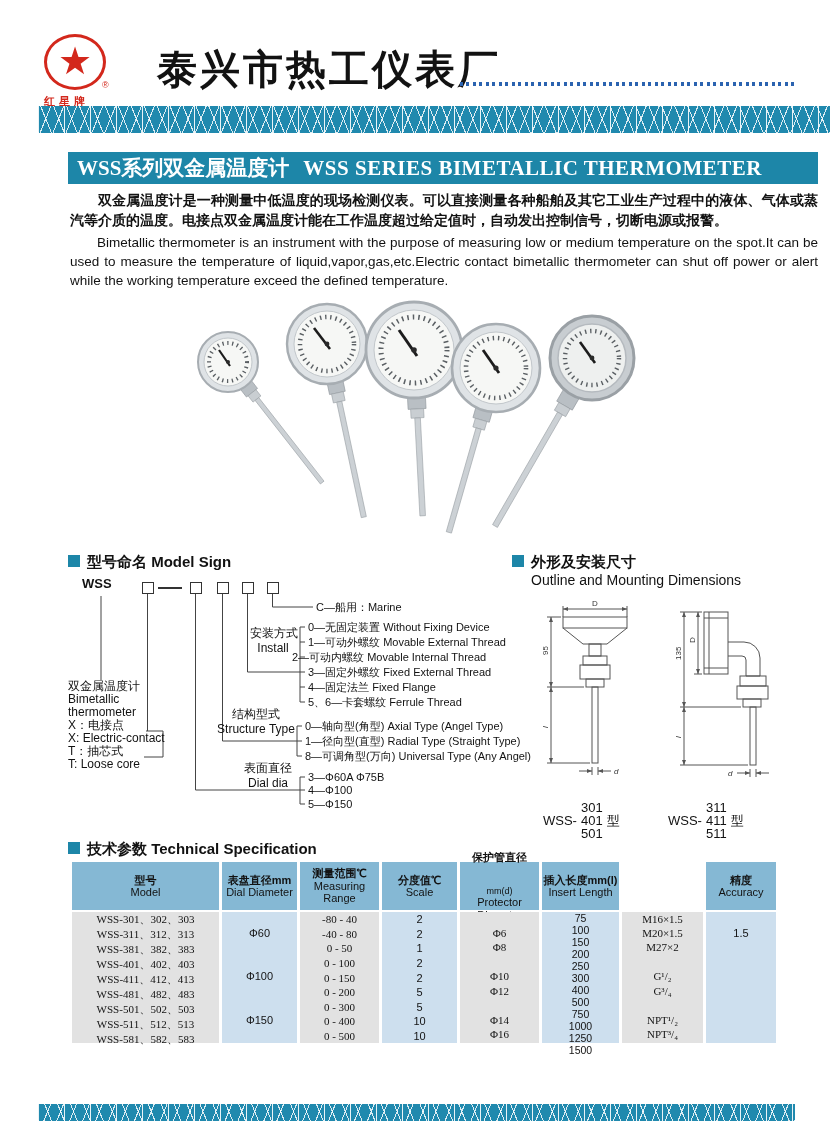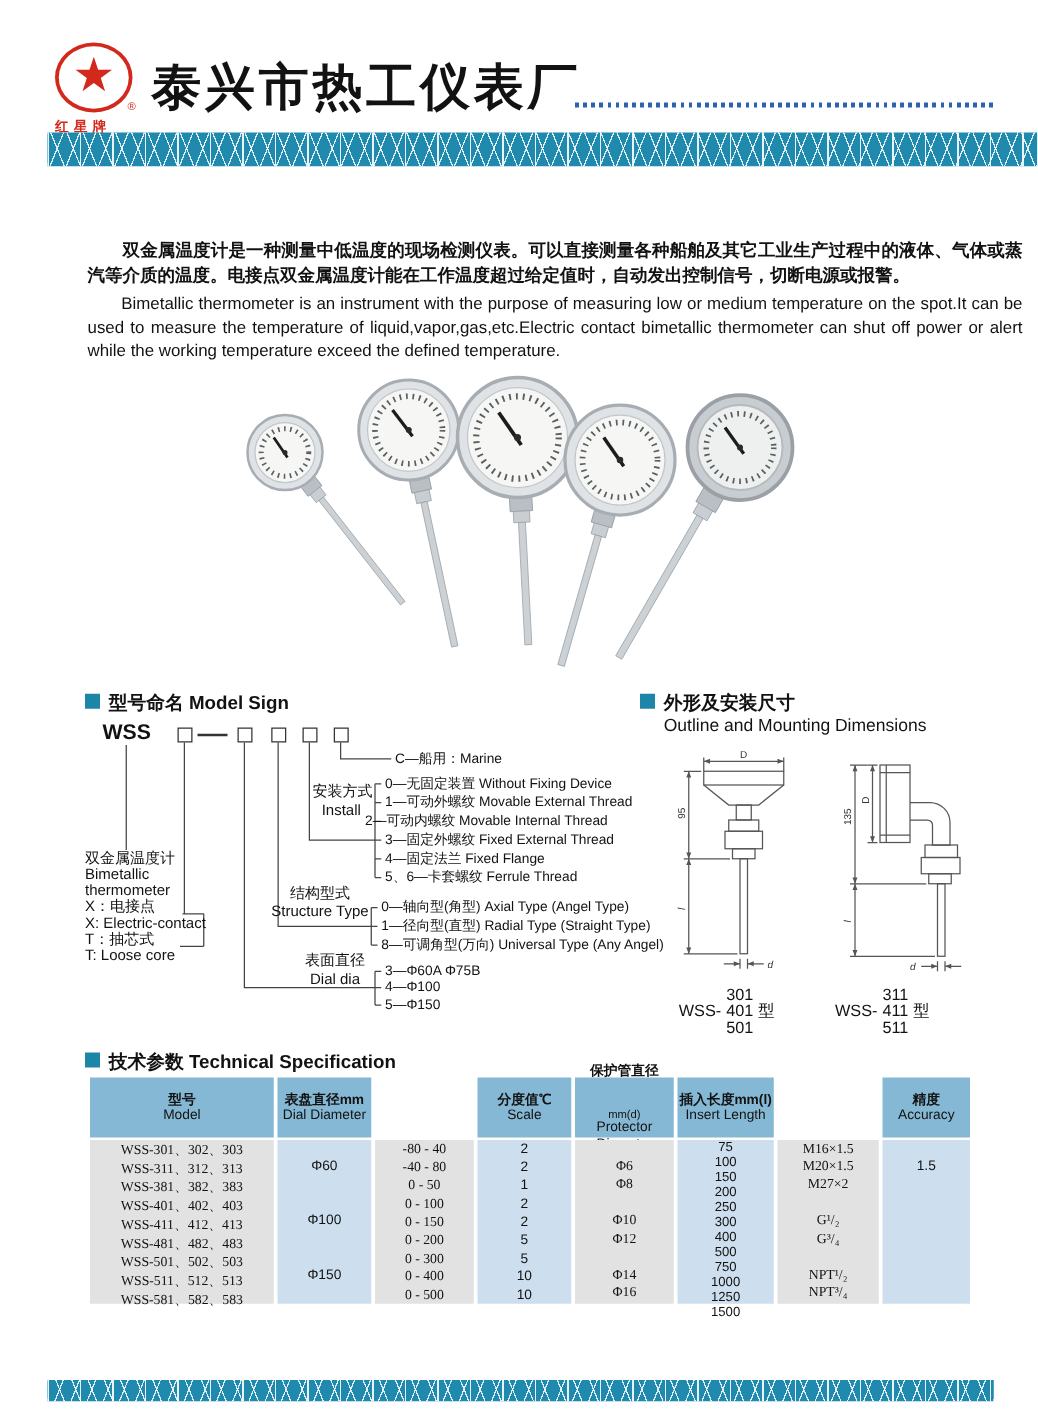--- a/index.html
+++ b/index.html
@@ -7,21 +7,21 @@
         font-family:"Liberation Sans",sans-serif;color:#121212;overflow:hidden;}
   .abs{position:absolute;}
 
   
   .logo-ellipse{width:56px;height:50px;border:3px solid #d3281c;border-radius:50%;
     display:flex;align-items:center;justify-content:center;background:#fff;}
   .logo-star{color:#d3281c;font-size:38px;line-height:1;margin-top:-3px;}
   .logo-reg{position:absolute;left:58px;top:46px;font-size:9px;color:#d3281c;}
   .logo-brand{color:#d3281c;font-size:11px;font-weight:bold;letter-spacing:4px;
     margin-top:4px;white-space:nowrap;}
-  .company{font-size:40px;font-weight:bold;letter-spacing:3px;white-space:nowrap;}
+  .company{font-size:40px;font-weight:bold;letter-spacing:3px;white-space:nowrap;margin-left:36px;}
   .dots{height:4px;background:repeating-linear-gradient(90deg,#2b63b0 0 3px,transparent 3px 6.5px);}
   .band{background-color:#2089ae;background-image:
     repeating-linear-gradient(68deg, rgba(255,255,255,.85) 0 1px, transparent 1px 12px),
     repeating-linear-gradient(-68deg, rgba(255,255,255,.85) 0 1px, transparent 1px 12px),
     repeating-linear-gradient(90deg, rgba(255,255,255,.9) 0 1px, transparent 1px 26px);}
 
   
   .titlebar{background:#1d86a8;color:#fff;height:32px;line-height:32px;
     font-family:"Liberation Serif",serif;font-weight:bold;font-size:21px;
     padding-left:9px;white-space:nowrap;}
@@ -31,30 +31,30 @@
   .intro .en{font-weight:normal;font-size:13.5px;line-height:19px;text-align:justify;text-indent:2em;margin:0;}
 
   
   .h-sec{display:flex;align-items:flex-start;}
   .hsq{width:12px;height:12px;background:#1d86a8;margin:2px 7px 0 0;flex:none;}
   .h-txt{font-size:15px;font-weight:bold;white-space:nowrap;}
   .h-sub{font-size:14px;font-weight:normal;white-space:nowrap;}
 
   
   .ms{width:470px;height:260px;font-size:11px;}
-  .ms-wss{position:absolute;left:14px;top:0;font-size:17px;font-weight:bold;}
+  .ms-wss{position:absolute;left:14px;top:0;font-size:13px;font-weight:bold;}
   .ms-sq{position:absolute;top:6px;width:10px;height:10px;border:1.5px solid #333;background:#fff;}
   .ms-dash{position:absolute;left:90px;top:11px;width:24px;height:2px;background:#333;}
   .ms-item{position:absolute;white-space:nowrap;line-height:12px;}
   .ms-label{position:absolute;text-align:center;line-height:15px;font-size:12px;white-space:nowrap;}
   .ms-typeblock{position:absolute;left:0;top:104px;font-size:12px;line-height:13px;white-space:nowrap;}
 
   
   .od-caption{display:flex;align-items:center;font-size:13px;white-space:nowrap;}
-  .od-caption .stack{display:flex;flex-direction:column;line-height:13px;margin:0 4px;}
+  .od-caption .stack{display:flex;flex-direction:column;line-height:13px;margin:12px 4px;}
 
   
   .tbl{width:704px;height:181px;font-size:11px;}
   .th{position:absolute;top:0;height:48px;background:#85b8d4;display:flex;flex-direction:column;
       align-items:center;justify-content:center;text-align:center;line-height:12.5px;}
   .th .cn{font-weight:bold;}
   .th .sub{font-size:9px;line-height:9px;margin-top:24px;}
   .tb{position:absolute;top:50px;height:131px;}
   .col-gray{background:#e2e2e2;font-family:Liberation Serif, serif;} .col-blue{background:#cddfee;}
   .tcol{display:flex;flex-direction:column;}
@@ -71,20 +71,23 @@
     <div class="logo-ellipse">
       <span class="logo-star">★</span>
     </div>
     <div class="logo-reg">®</div>
     <div class="logo-brand">红星牌</div>
   </div>
   <div class="abs company" style="left:121px;top:42px">泰兴市热工仪表厂</div>
   <div class="abs dots" style="left:460px;top:82px;width:336px"></div>
   <div class="abs band" style="left:38px;top:106px;width:792px;height:27px"></div>
 
+  <div class="abs titlebar" style="left:68px;top:152px;width:741px">
+    <span class="cn">WSS系列双金属温度计</span><span class="en">WSS SERIES BIMETALLIC THERMOMETER</span>
+  </div>
 
   <div class="abs intro" style="left:70px;top:190px">
     <p class="cn">双金属温度计是一种测量中低温度的现场检测仪表。可以直接测量各种船舶及其它工业生产过程中的液体、气体或蒸汽等介质的温度。电接点双金属温度计能在工作温度超过给定值时，自动发出控制信号，切断电源或报警。</p>
     <p class="en">Bimetallic thermometer is an instrument with the purpose of measuring low or medium temperature on the spot.It can be used to measure the temperature of liquid,vapor,gas,etc.Electric contact bimetallic thermometer can shut off power or alert while the working temperature exceed the defined temperature.</p>
   </div>
 
   <svg class="abs" style="left:140px;top:282px" width="560" height="258" viewBox="0 0 560 258">
 
     <g transform="translate(88,80)">
       <g transform="rotate(-38)">
@@ -291,20 +294,24 @@
   <div class="abs tbl" style="left:72px;top:862px">
 
     <div class="th" style="left:0;width:147px">
       <div class="cn">型号</div>
       <div class="en">Model</div>
     </div>
     <div class="th" style="left:150px;width:75px">
       <div class="cn">表盘直径mm</div>
       <div class="en">Dial Diameter</div>
     </div>
+    <div class="th" style="left:228px;width:79px">
+      <div class="cn">测量范围℃</div>
+      <div class="en" style="width:62px">Measuring Range</div>
+    </div>
     <div class="th" style="left:310px;width:75px">
       <div class="cn">分度值℃</div>
       <div class="en">Scale</div>
     </div>
     <div class="th" style="left:388px;width:79px">
       <div class="cn">保护管直径</div>
       <div class="sub">mm(d)</div>
       <div class="en" style="width:58px">Protector Diameter</div>
     </div>
     <div class="th" style="left:470px;width:77px">

